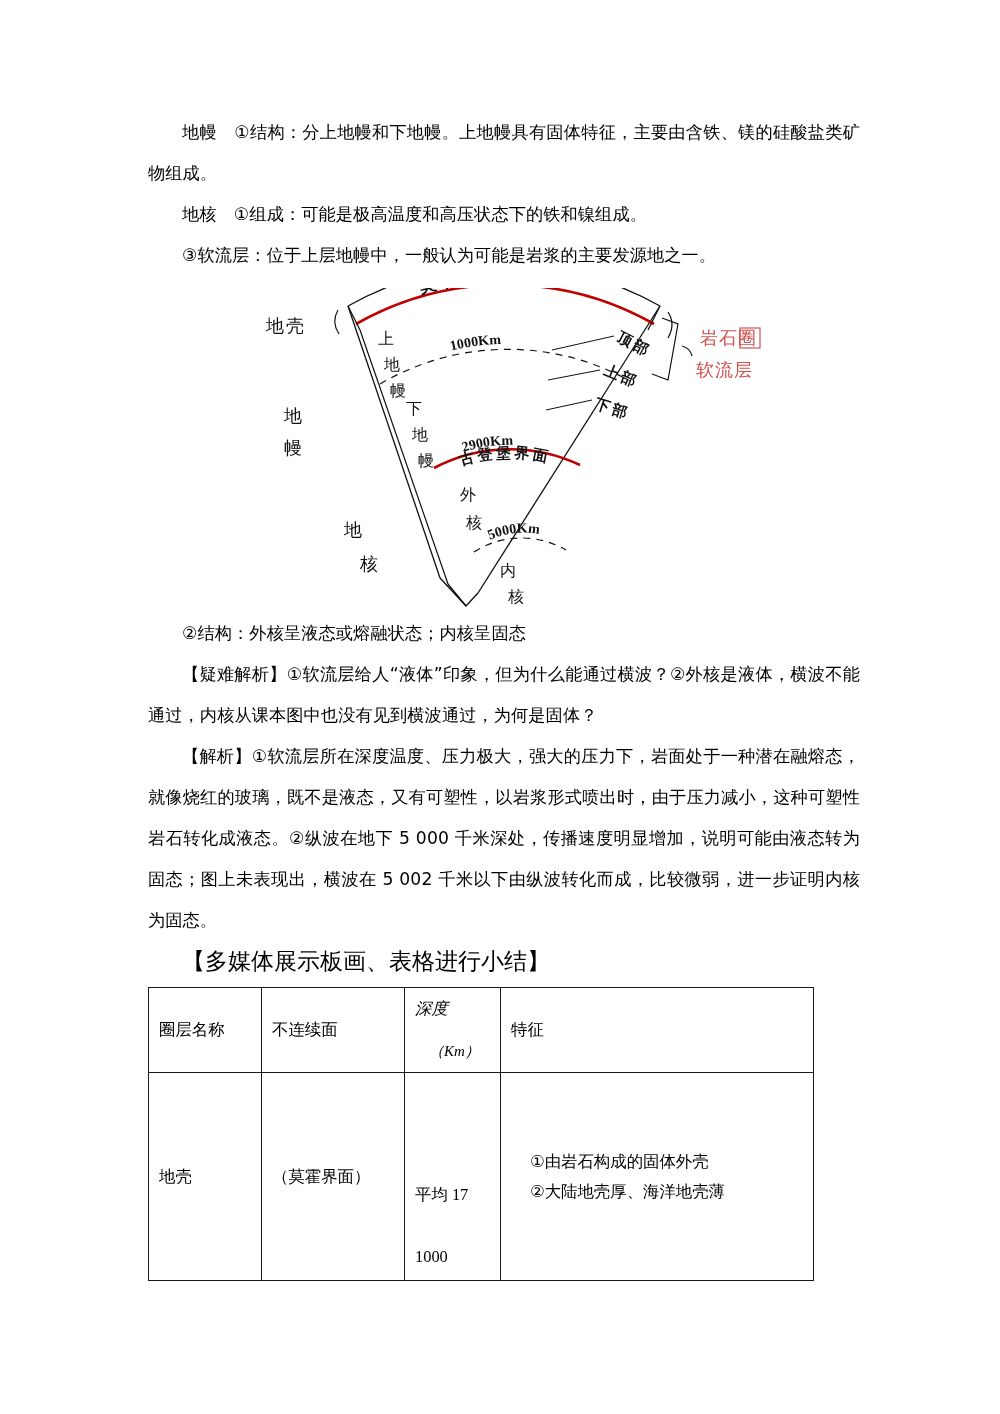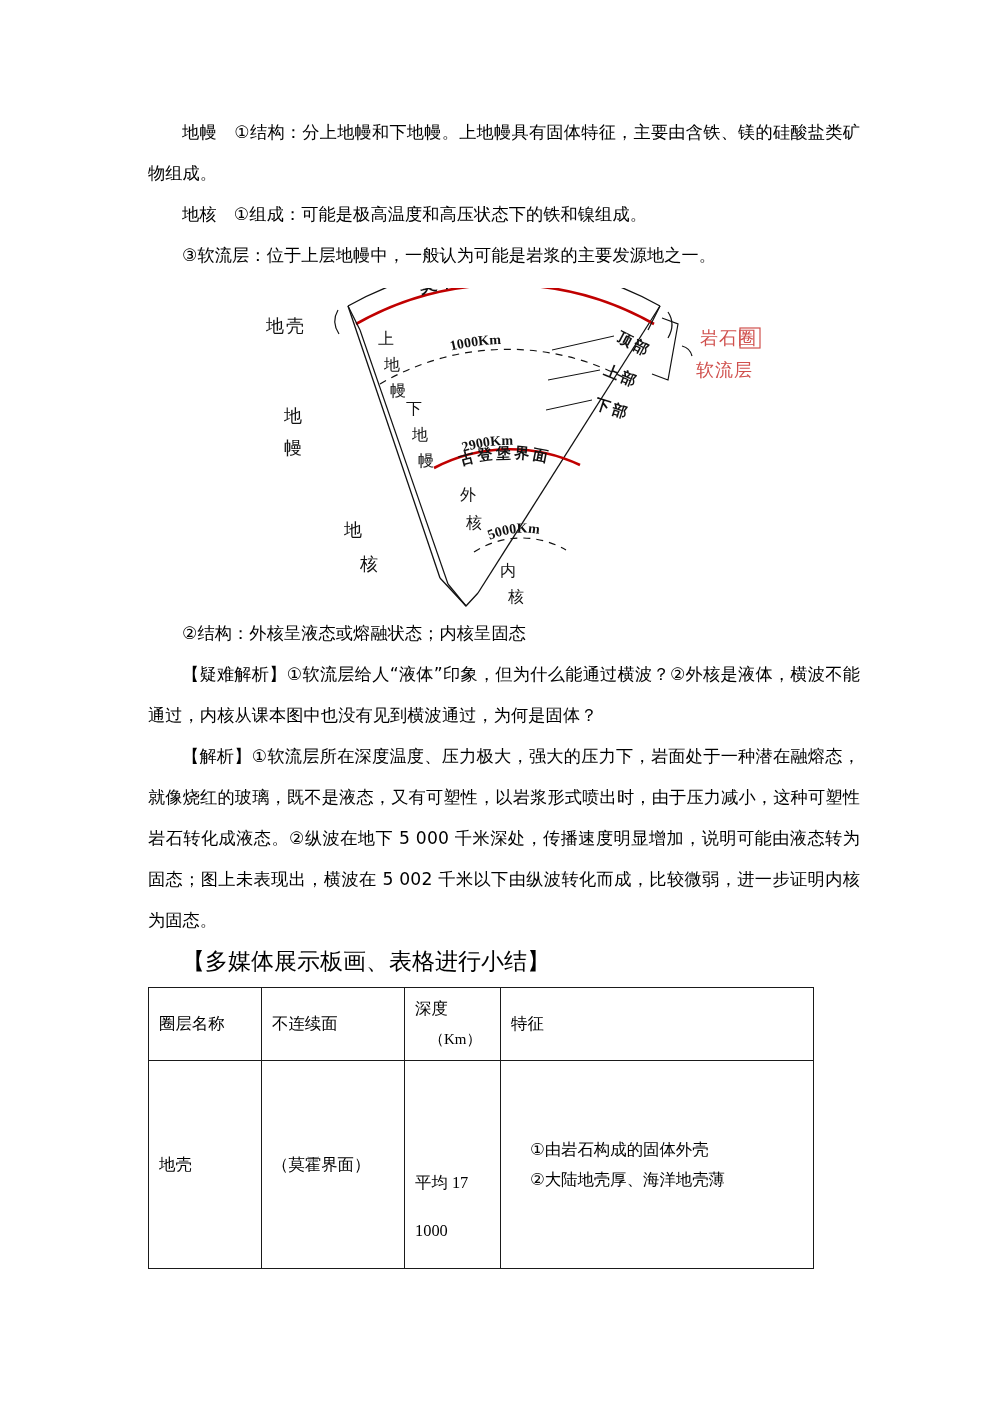--- a/index.html
+++ b/index.html
@@ -70,39 +70,40 @@
     line-height: 30px;
   }
   .c1 { width: 113px; }
   .c2 { width: 143px; }
   .c3 { width: 96px; }
   .c4 { width: 313px; }
 
   td.hdr-depth {
     vertical-align: top;
     padding-top: 8px;
+    font-style: italic;
   }
   .km {
     display: block;
     font-family: "Liberation Serif", "DejaVu Serif", serif;
     font-size: 15px;
     padding-left: 14px;
-    margin-top: 0;
+    margin-top: 12px;
   }
   td.body-depth {
     vertical-align: top;
     position: relative;
     height: 195px;
     padding-top: 8px;
   }
   .depth-top { display: block; }
   .depth-bottom {
     position: absolute;
     left: 10px;
-    bottom: 22px;
+    bottom: 8px;
     font-family: "Liberation Serif", "DejaVu Serif", serif;
   }
   td.body-name, td.body-surface {
     text-align: left;
     vertical-align: middle;
   }
   td.body-name { padding-left: 14px; }
   td.body-surface { padding-left: 18px; }
   td.body-feature {
     vertical-align: middle;

